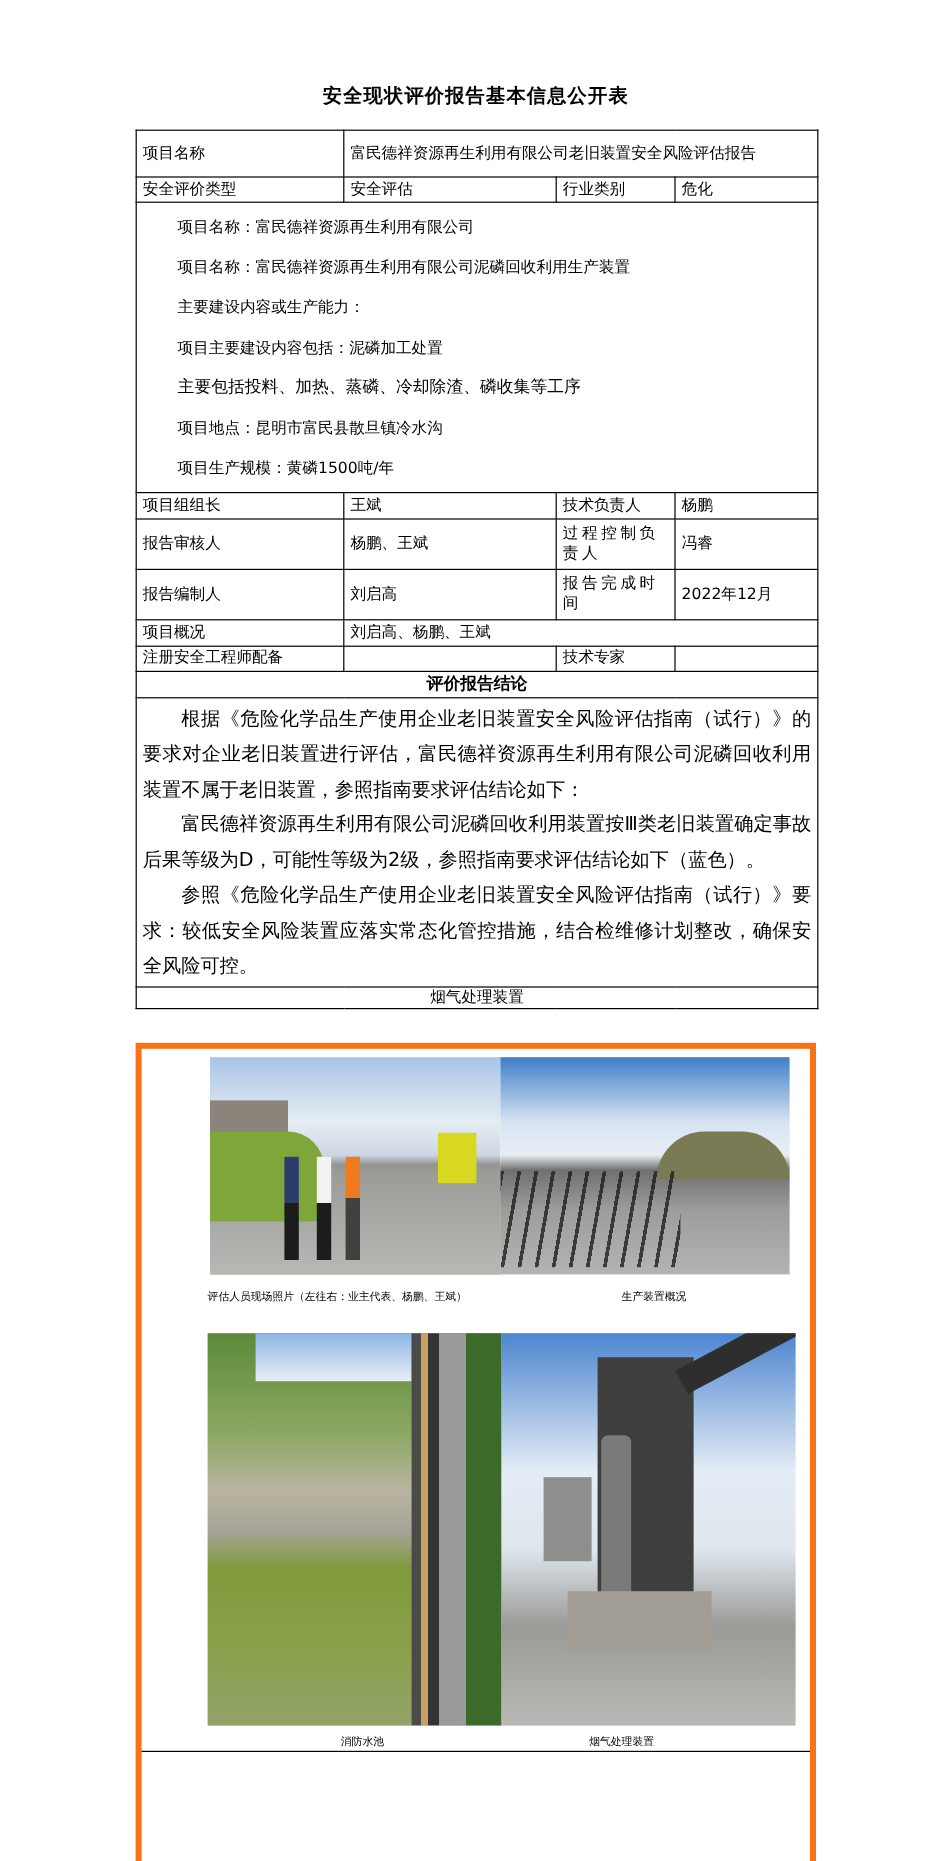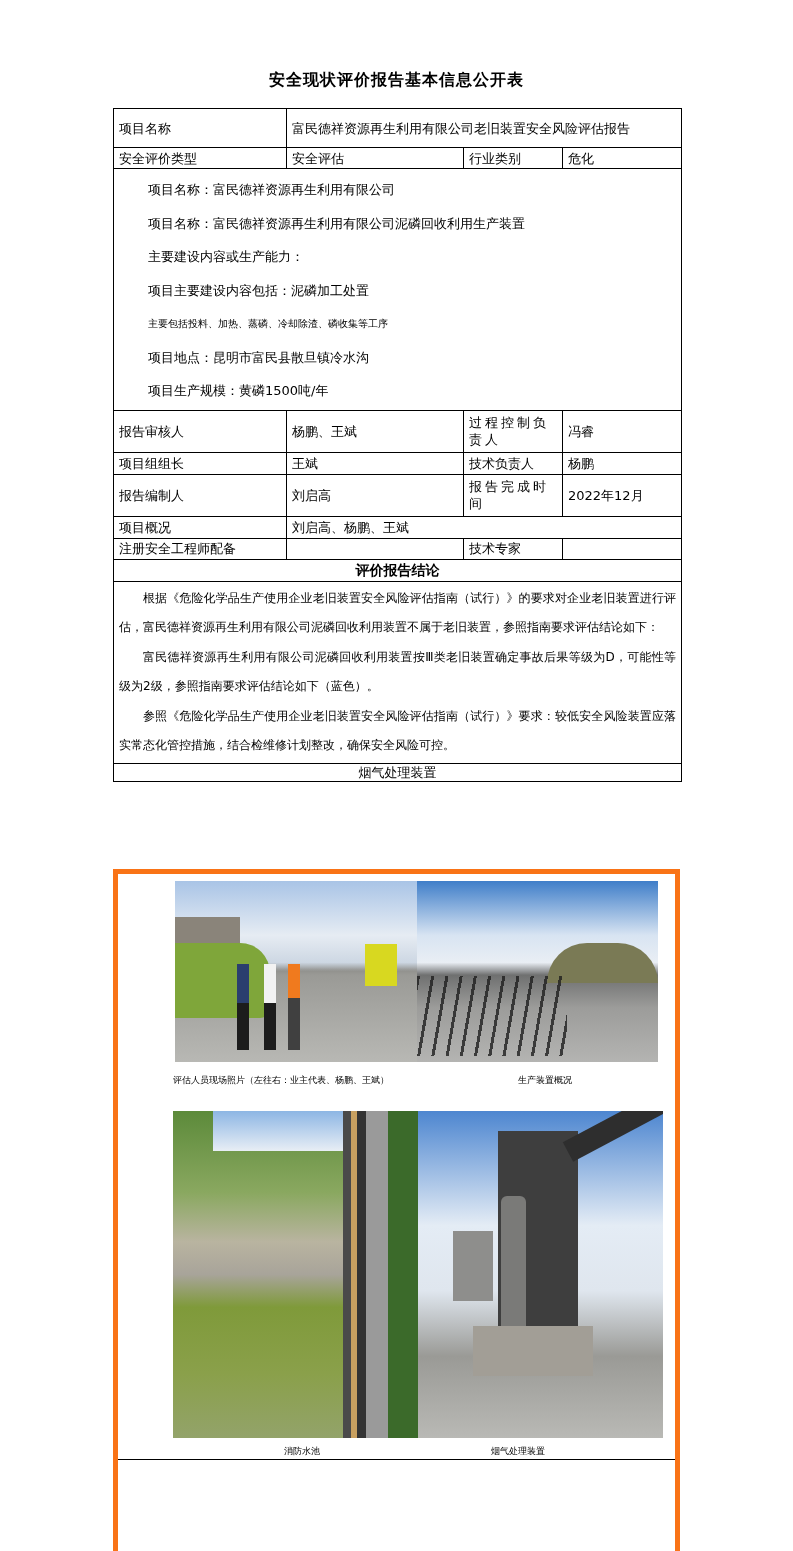--- a/index.html
+++ b/index.html
@@ -8,21 +8,21 @@
   .title { position:absolute; left:0; top:70px; width:793px; text-align:center;
            font-size:16px; font-weight:bold; letter-spacing:1px; }
   .tbl { position:absolute; left:113px; top:108px; width:568px; border-collapse:collapse;
          table-layout:fixed; font-size:13px; }
   .tbl td { border:1px solid #000; padding:0 5px; vertical-align:middle; line-height:17px; }
   .tbl .sec { text-align:center; font-weight:bold; font-size:14px; }
   .tbl .plain-center { text-align:center; }
   .overview p { margin:0; padding-left:29px; height:33.5px; line-height:33.5px; font-size:13px; }
   .overview { padding:4px 5px 2px 5px !important; }
   .concl { padding:2px 5px !important; }
-  .concl p { margin:0; text-indent:2em; line-height:29.5px; font-size:12px; text-align:justify; }
+  .concl p { margin:0; text-indent:2em; line-height:29.5px; font-size:16px; text-align:justify; }
   .photo-box { position:absolute; left:113px; top:869px; width:567px; height:701px;
                border:5px solid #f97316; box-sizing:border-box; }
   .photo-box .divider { position:absolute; left:0; top:585px; width:100%; height:0; border-top:1px solid #000; }
   .ph { position:absolute; overflow:hidden; }
   .cap { position:absolute; font-size:9px; white-space:nowrap; }
   
   .p1 { left:57px; top:7px; width:242px; height:181px;
         background:
           linear-gradient(180deg, rgba(0,0,0,0) 0%, rgba(0,0,0,0) 48%, #9a9a96 52%, #b8b8b4 100%),
           linear-gradient(180deg, #a9c4e6 0%, #e6ecf3 30%, #cdd7e3 45%, #8c8c88 50%); }
@@ -73,36 +73,36 @@
     <td>安全评估</td>
     <td>行业类别</td>
     <td>危化</td>
   </tr>
   <tr style="height:237px">
     <td colspan="4" class="overview">
       <p>项目名称：富民德祥资源再生利用有限公司</p>
       <p>项目名称：富民德祥资源再生利用有限公司泥磷回收利用生产装置</p>
       <p>主要建设内容或生产能力：</p>
       <p>项目主要建设内容包括：泥磷加工处置</p>
-      <p style="font-size:10px">主要包括投料、加热、蒸磷、冷却除渣、磷收集等工序</p>
+      <p style="font-size:14px">主要包括投料、加热、蒸磷、冷却除渣、磷收集等工序</p>
       <p>项目地点：昆明市富民县散旦镇冷水沟</p>
       <p>项目生产规模：黄磷1500吨/年</p>
     </td>
+  </tr>
+  <tr style="height:22px">
+    <td>项目组组长</td>
+    <td>王斌</td>
+    <td>技术负责人</td>
+    <td>杨鹏</td>
   </tr>
   <tr style="height:42px">
     <td>报告审核人</td>
     <td>杨鹏、王斌</td>
     <td style="letter-spacing:3px">过程控制负责人</td>
     <td>冯睿</td>
-  </tr>
-  <tr style="height:22px">
-    <td>项目组组长</td>
-    <td>王斌</td>
-    <td>技术负责人</td>
-    <td>杨鹏</td>
   </tr>
   <tr style="height:42px">
     <td>报告编制人</td>
     <td>刘启高</td>
     <td style="letter-spacing:3px">报告完成时间</td>
     <td>2022年12月</td>
   </tr>
   <tr style="height:22px">
     <td>项目概况</td>
     <td colspan="3">刘启高、杨鹏、王斌</td>

